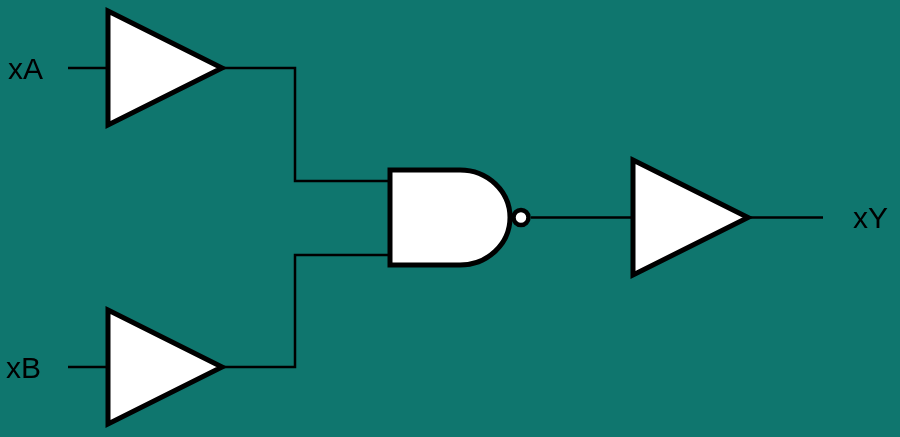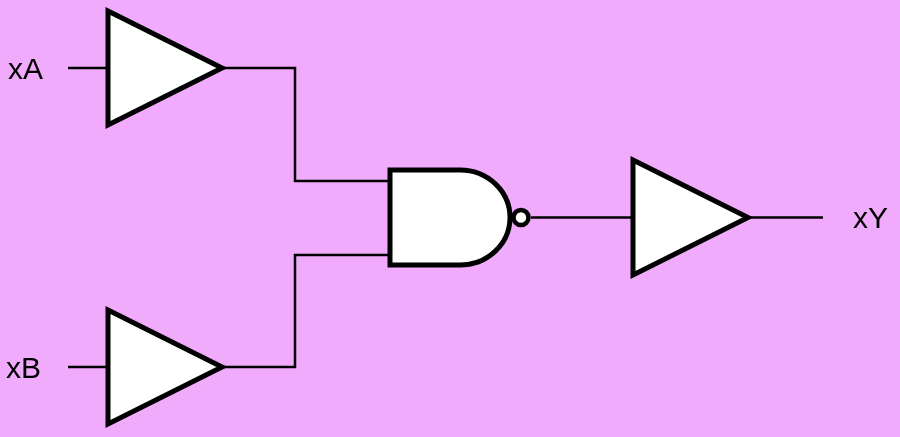--- a/index.html
+++ b/index.html
@@ -4,21 +4,21 @@
 <style>
   html, body {
     margin: 0;
     padding: 0;
     background: #ffffff;
   }
   .canvas {
     position: relative;
     width: 900px;
     height: 437px;
-    background: #f0abfc;
+    background: #0f766e;
     overflow: hidden;
     font-family: "Liberation Sans", sans-serif;
   }
   svg {
     display: block;
     width: 900px;
     height: 437px;
   }
   .wire {
     stroke: #000000;

